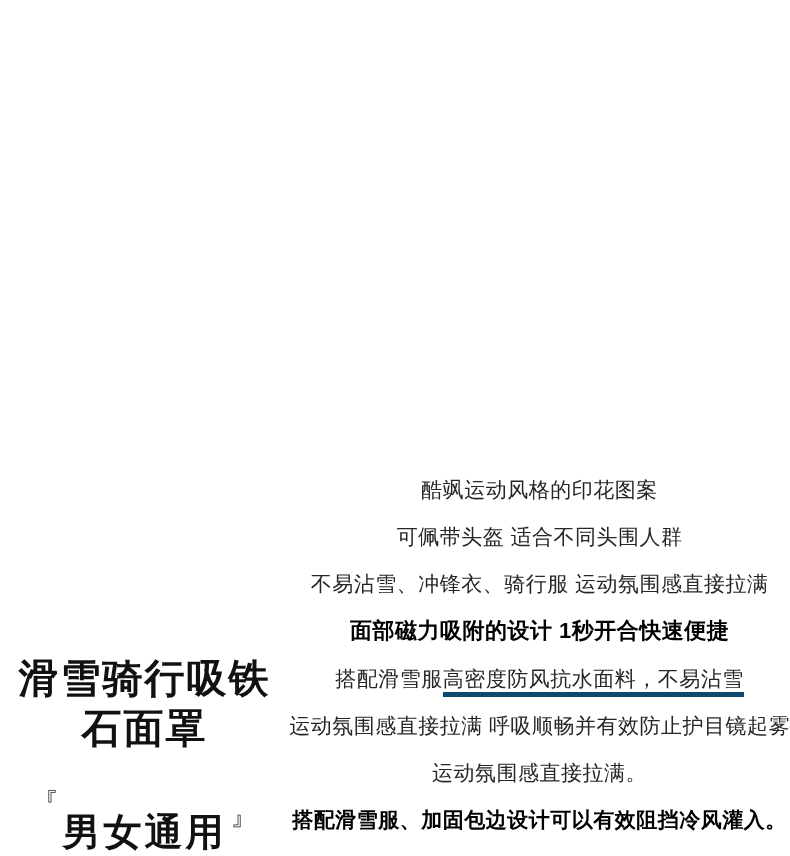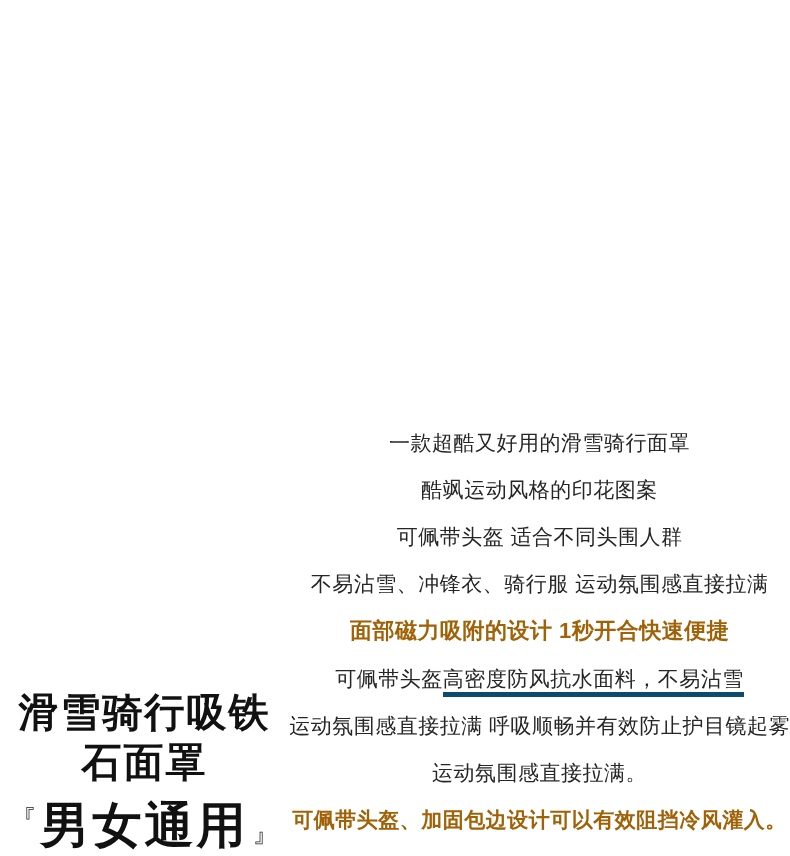--- a/index.html
+++ b/index.html
@@ -51,43 +51,44 @@
   }
   .bracket-left {
     margin-right: 4px;
     top: -6px;
   }
   .bracket-right {
     margin-left: 4px;
     top: 8px;
   }
   .title-sub-text {
-    font-size: 49px;
+    font-size: 38px;
     font-weight: bold;
     letter-spacing: 3px;
     color: #111111;
+    margin-top: 48px;
   }
 
   
   .copy-block {
     margin-top: 82px;
     width: 100%;
     text-align: center;
   }
   .copy-line {
     font-size: 21px;
     line-height: 1.0;
     color: #262626;
     letter-spacing: 0.5px;
     margin: 0 0 26px 0;
     white-space: nowrap;
   }
   .copy-line.bold {
     font-weight: bold;
-    color: #a16207;
+    color: #000000;
     margin-top: 14px;
   }
   .copy-line.strong-wide {
     font-weight: bold;
     font-size: 22px;
   }
   .underline-seg {
     border-bottom: 5px solid #0c4a6e;
     padding-bottom: 2px;
   }
@@ -100,26 +101,25 @@
   <div class="title-block">
     <div class="title-main">滑雪骑行吸铁石面罩</div>
     <div class="title-sub-line">
       <span class="bracket bracket-left">『</span>
       <span class="title-sub-text">男女通用</span>
       <span class="bracket bracket-right">』</span>
     </div>
   </div>
 
   <div class="copy-block">
-    <p class="copy-line">一款超酷又好用的滑雪骑行面罩</p>
     <p class="copy-line">酷飒运动风格的印花图案</p>
     <p class="copy-line">可佩带头盔  适合不同头围人群</p>
     <p class="copy-line">不易沾雪、冲锋衣、骑行服 运动氛围感直接拉满</p>
     <p class="copy-line bold strong-wide">面部磁力吸附的设计  1秒开合快速便捷</p>
     <p class="copy-line">
-      <span>可佩带头盔</span><span class="underline-seg">高密度防风抗水面料，不易沾雪</span>
+      <span>搭配滑雪服</span><span class="underline-seg">高密度防风抗水面料，不易沾雪</span>
     </p>
     <p class="copy-line">运动氛围感直接拉满 呼吸顺畅并有效防止护目镜起雾</p>
     <p class="copy-line">运动氛围感直接拉满。</p>
-    <p class="copy-line bold">可佩带头盔、加固包边设计可以有效阻挡冷风灌入。</p>
+    <p class="copy-line bold">搭配滑雪服、加固包边设计可以有效阻挡冷风灌入。</p>
   </div>
 
 </div>
 
 </body></html>

